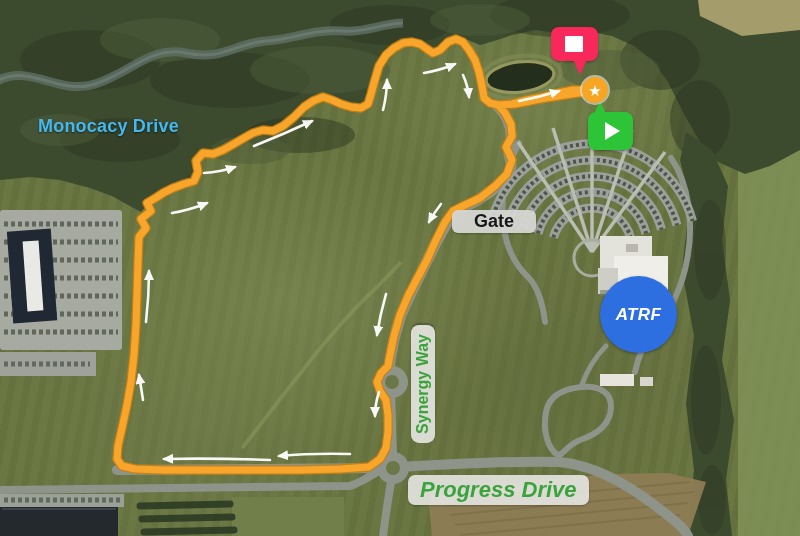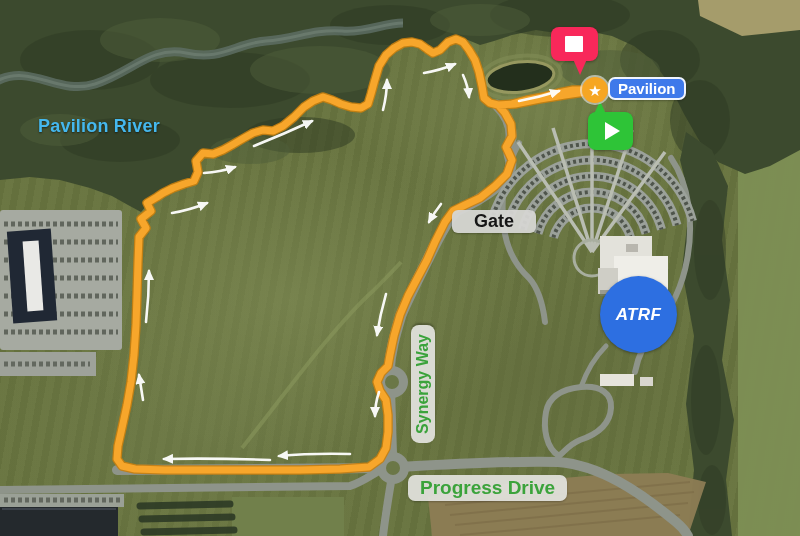--- a/index.html
+++ b/index.html
@@ -23,21 +23,21 @@
   .route-outline{fill:none;stroke:var(--route-edge);stroke-width:9.5;stroke-linejoin:round;stroke-linecap:round;opacity:.9;}
   .route-line{fill:none;stroke:var(--route);stroke-width:7;stroke-linejoin:round;stroke-linecap:round;}
   #arrows path{fill:none;stroke:var(--arrow);stroke-width:2.6;stroke-linecap:round;opacity:.95;}
   .overlay{position:absolute;box-sizing:border-box;}
   .river-label{left:38px;top:116px;color:var(--river-label);font-size:18px;font-weight:bold;
     text-shadow:0 1px 2px rgba(0,0,0,.55);letter-spacing:.2px;}
   .chip{border-radius:7px;font-weight:bold;white-space:nowrap;box-shadow:0 1px 2px rgba(0,0,0,.25);}
   .chip-pavilion{left:608px;top:77px;background:var(--pavilion-bg);border:2px solid rgba(255,255,255,.92);
     color:#fff;font-size:15px;padding:1px 8px;}
   .chip-gate{left:452px;top:210px;background:rgba(214,214,211,.95);color:#161616;font-size:18px;padding:1px 22px;border-radius:6px;}
-  .chip-progress{left:408px;top:475px;background:rgba(226,226,222,.93);color:var(--road-label-green);font-size:19px;padding:2px 12px;}
+  .chip-progress{left:408px;top:475px;background:rgba(226,226,222,.93);color:var(--road-label-green);font-size:22px;padding:2px 12px;font-style:italic;}
   .chip-synergy{left:411px;top:325px;background:rgba(228,228,224,.92);color:var(--road-label-green);
     font-size:16px;padding:9px 3px;writing-mode:vertical-rl;transform:rotate(180deg);border-radius:8px;}
   .atrf-badge{left:600px;top:276px;width:77px;height:77px;border-radius:50%;background:var(--atrf-bg);
     display:flex;align-items:center;justify-content:center;color:#fff;font-weight:bold;font-size:17px;
     letter-spacing:.4px;box-shadow:0 1px 3px rgba(0,0,0,.35);font-style:italic;}
   .star-badge{left:582px;top:77px;width:26px;height:26px;border-radius:50%;background:var(--star-badge);
     box-shadow:0 0 0 2px rgba(255,255,255,.55), 0 1px 2px rgba(0,0,0,.4);
     display:flex;align-items:center;justify-content:center;color:#fff;font-size:15px;line-height:1;z-index:6;}
   .balloon{border-radius:8px;box-shadow:0 1px 3px rgba(0,0,0,.35);z-index:5;}
   .balloon-finish{left:551px;top:27px;width:47px;height:34px;background:var(--finish-marker);}
@@ -228,23 +228,22 @@
         <path d="M383 110 Q387 94 387 80" marker-end="url(#ah)"></path>
         <path d="M424 73 Q441 70 455 64" marker-end="url(#ah)"></path>
         <path d="M463 75 Q468 86 469 97" marker-end="url(#ah)"></path>
         <path d="M519 101 Q540 97 559 91" marker-end="url(#ah)"></path>
         <path d="M441 204 Q434 213 429 222" marker-end="url(#ah)"></path>
         <path d="M386 294 Q380 315 377 335" marker-end="url(#ah)"></path>
         <path d="M379 392 Q375 404 375 416" marker-end="url(#ah)"></path>
       </g>
   </svg>
 
-  <div class="overlay river-label">Pavilion River</div>
-
-  <div class="overlay chip chip-pavilion">Pavilion</div>
+  <div class="overlay river-label">Monocacy Drive</div>
+
 
   <div class="overlay chip chip-gate">Gate</div>
 
   <div class="overlay chip chip-synergy">Synergy Way</div>
 
   <div class="overlay chip chip-progress">Progress Drive</div>
 
   <div class="overlay atrf-badge">ATRF</div>
 
   <div class="overlay balloon balloon-finish">

